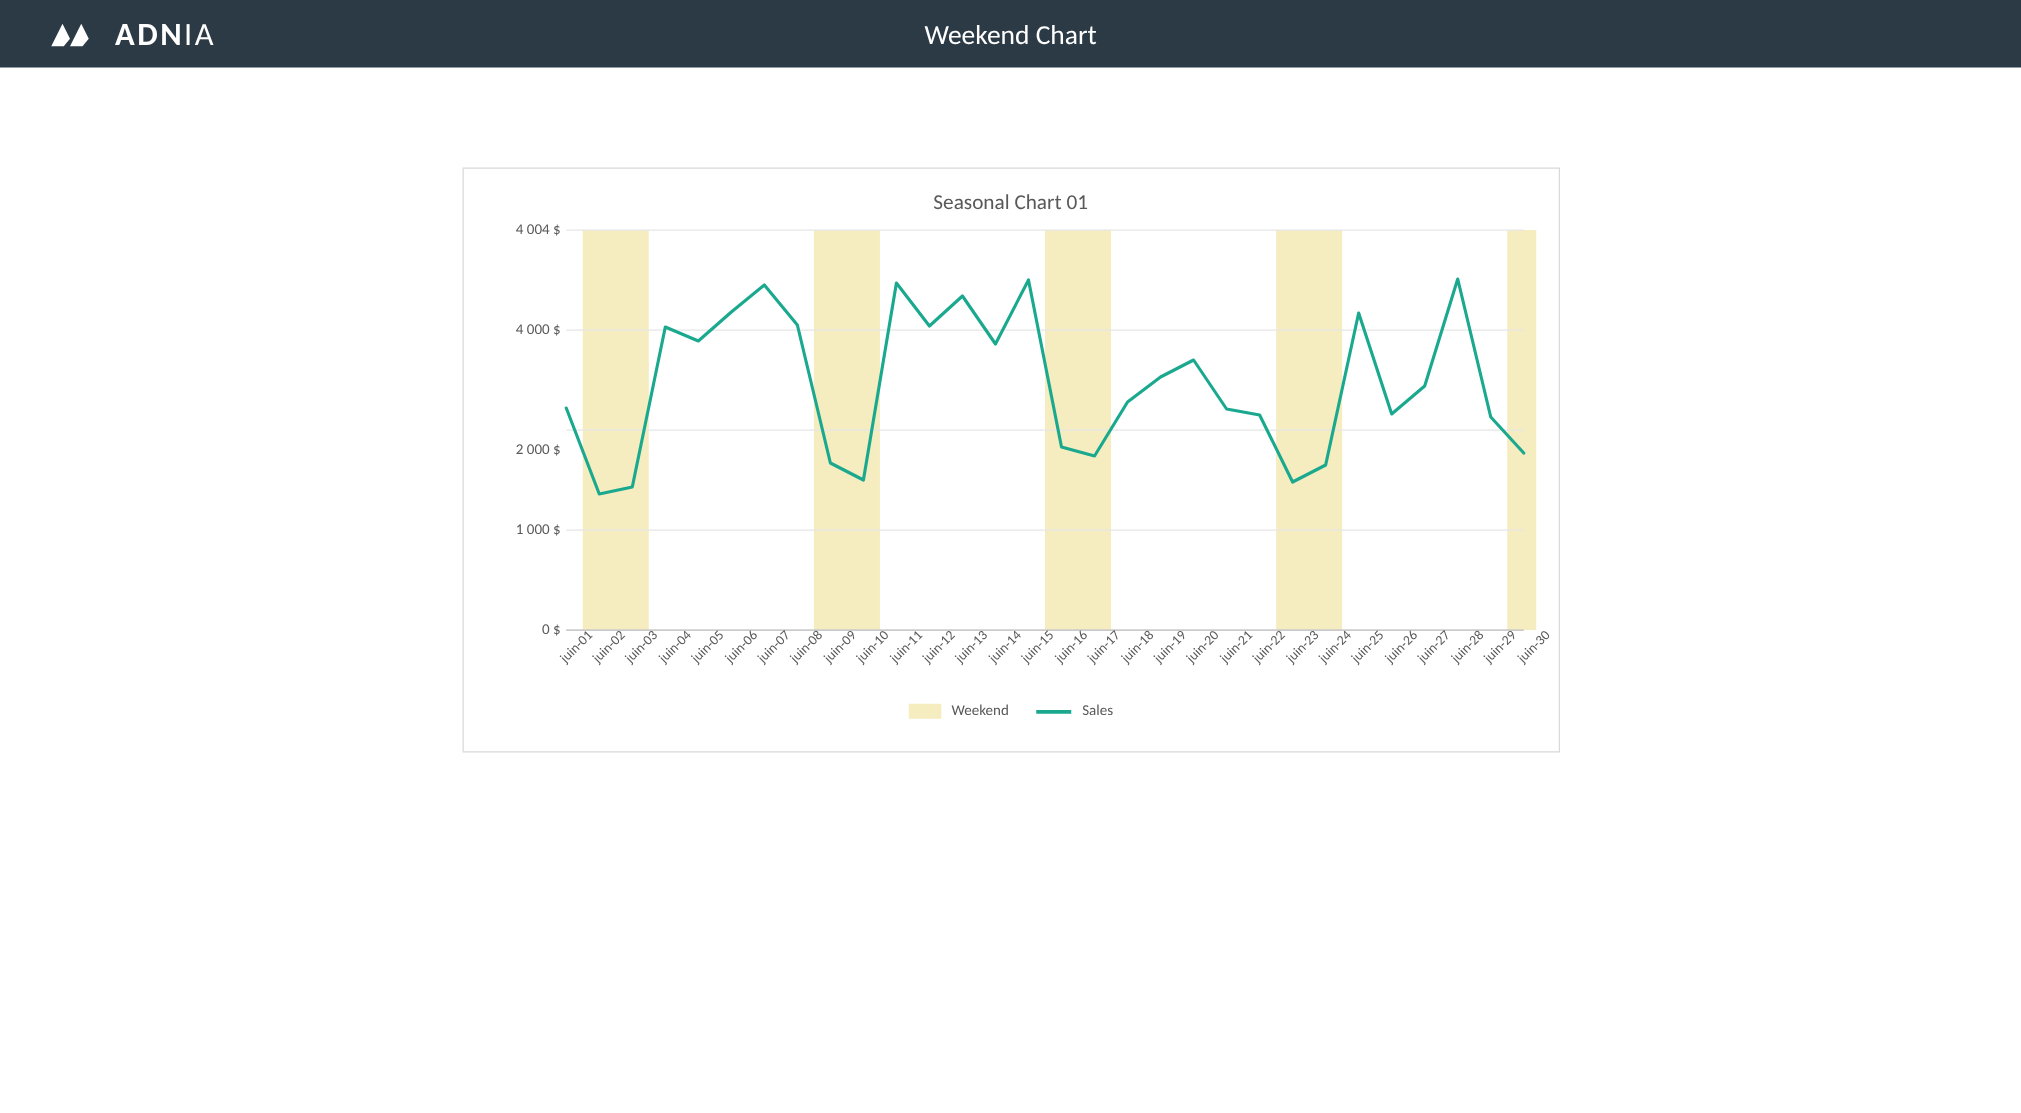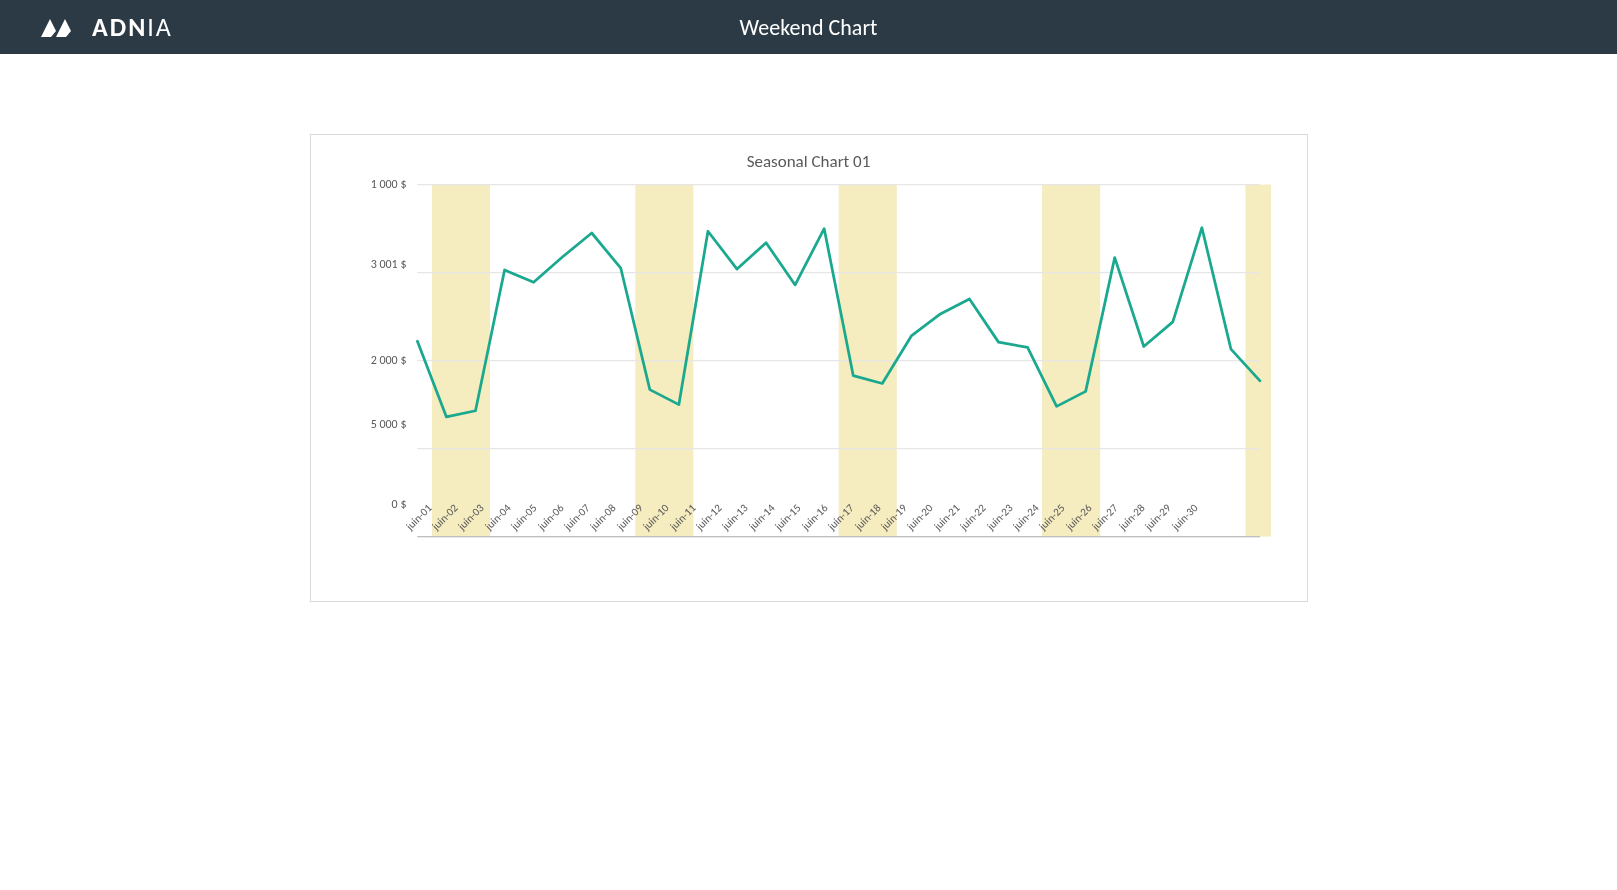--- a/index.html
+++ b/index.html
@@ -5,22 +5,22 @@
   html,body{margin:0;padding:0;width:1617px;height:890px;background:#fff;
     font-family:"Segoe UI",Calibri,Arial,sans-serif;color:#595959;}
   .topbar{background:#2c3a45;color:#fff;height:54px;display:flex;align-items:center;
     padding:0 40px;}
   .logo-wrap{display:flex;align-items:center;gap:14px;}
   .logo-mark svg{display:block;}
   .brand{font-size:26px;font-weight:700;letter-spacing:2px;}
   .brand .thin{font-weight:300;}
   .topbar-title{position:absolute;left:50%;transform:translateX(-50%);
     font-size:22px;font-weight:400;}
-  .chart-card{width:998px;height:468px;border:1px solid #d9d9d9;margin:80px auto 0;
-    box-sizing:border-box;padding:16px 36px 12px;position:relative;background:#fff;}
+  .chart-card{width:878px;height:468px;border:1px solid #d9d9d9;margin:80px auto 0;
+    box-sizing:border-box;padding:16px 18px 12px;position:relative;background:#fff;}
   .chart-title{text-align:center;font-size:17px;color:#595959;margin-bottom:6px;}
   .plot-wrap{position:relative;width:100%;height:340px;}
   .plot-svg{position:absolute;inset:0;}
   .y-tick{position:absolute;right:calc(100% - 60px);transform:translateY(-50%);
     font-size:12px;color:#595959;white-space:nowrap;}
   .x-tick{position:absolute;top:100%;transform:rotate(-45deg) translate(-8px,0);
     transform-origin:top left;font-size:11px;color:#595959;white-space:nowrap;}
   .legend{display:flex;justify-content:center;align-items:center;gap:22px;
     font-size:12px;color:#595959;margin-top:44px;}
   .swatch{display:inline-block;vertical-align:middle;margin-right:6px;}
@@ -55,24 +55,24 @@
         <rect x="631.8965517241379" y="6" width="52.827586206896626" height="320" fill="#f5ecbf"></rect>
         <rect x="816.7931034482758" y="6" width="26.41379310344837" height="320" fill="#f5ecbf"></rect>
         <line x1="64" x2="830" y1="326" y2="326" stroke="#e6e6e6" stroke-width="1"></line>
         <line x1="64" x2="830" y1="246" y2="246" stroke="#e6e6e6" stroke-width="1"></line>
         <line x1="64" x2="830" y1="166" y2="166" stroke="#e6e6e6" stroke-width="1"></line>
         <line x1="64" x2="830" y1="86" y2="86" stroke="#e6e6e6" stroke-width="1"></line>
         <line x1="64" x2="830" y1="6" y2="6" stroke="#e6e6e6" stroke-width="1"></line>
         <line x1="64" x2="830" y1="326" y2="326" stroke="#bfbfbf" stroke-width="1"></line>
         <path d="M64 148.39999999999998 L90.41379310344828 217.2 L116.82758620689656 211.60000000000002 L143.24137931034483 83.60000000000002 L169.6551724137931 94.79999999999998 L196.06896551724137 71.6 L222.48275862068965 49.999999999999986 L248.89655172413794 82.00000000000001 L275.3103448275862 192.4 L301.7241379310345 206 L328.13793103448273 48.399999999999984 L354.55172413793105 82.8 L380.9655172413793 58.80000000000001 L407.37931034482756 97.20000000000002 L433.7931034482759 46 L460.2068965517241 179.6 L486.62068965517244 186.79999999999998 L513.0344827586207 143.60000000000002 L539.448275862069 123.60000000000002 L565.8620689655172 109.99999999999999 L592.2758620689655 149.2 L618.6896551724138 154 L645.1034482758621 207.6 L671.5172413793103 194 L697.9310344827586 72.4 L724.3448275862069 153.2 L750.7586206896551 130.8 L777.1724137931035 45.20000000000002 L803.5862068965517 155.60000000000002 L830 184.4 " fill="none" stroke="#1aa98e" stroke-width="2.5" stroke-linejoin="round" stroke-linecap="round"></path>
       </svg>
-  <div class="y-tick" style="top: 6px;">1 000 $</div>
-      <div class="y-tick" style="top: 86px;">3 001 $</div>
+  <div class="y-tick" style="top: 6px;">4 004 $</div>
+      <div class="y-tick" style="top: 86px;">4 000 $</div>
       <div class="y-tick" style="top: 182px;">2 000 $</div>
-      <div class="y-tick" style="top: 246px;">5 000 $</div>
+      <div class="y-tick" style="top: 246px;">1 000 $</div>
       <div class="y-tick" style="top: 326px;">0 $</div>
       <div class="x-tick" style="left: 62px;">juin-01</div>
       <div class="x-tick" style="left: 88.4138px;">juin-02</div>
       <div class="x-tick" style="left: 114.828px;">juin-03</div>
       <div class="x-tick" style="left: 141.241px;">juin-04</div>
       <div class="x-tick" style="left: 167.655px;">juin-05</div>
       <div class="x-tick" style="left: 194.069px;">juin-06</div>
       <div class="x-tick" style="left: 220.483px;">juin-07</div>
       <div class="x-tick" style="left: 246.897px;">juin-08</div>
       <div class="x-tick" style="left: 273.31px;">juin-09</div>
@@ -91,13 +91,23 @@
       <div class="x-tick" style="left: 616.69px;">juin-22</div>
       <div class="x-tick" style="left: 643.103px;">juin-23</div>
       <div class="x-tick" style="left: 669.517px;">juin-24</div>
       <div class="x-tick" style="left: 695.931px;">juin-25</div>
       <div class="x-tick" style="left: 722.345px;">juin-26</div>
       <div class="x-tick" style="left: 748.759px;">juin-27</div>
       <div class="x-tick" style="left: 775.172px;">juin-28</div>
       <div class="x-tick" style="left: 801.586px;">juin-29</div>
       <div class="x-tick" style="left: 828px;">juin-30</div>
     </div>
+  <div class="legend">
+    <span>
+      <span class="swatch sw-box"></span>
+      <span>Weekend</span>
+    </span>
+    <span>
+      <span class="swatch sw-line"></span>
+      <span>Sales</span>
+    </span>
+  </div>
 </div>
 
 </body></html>

